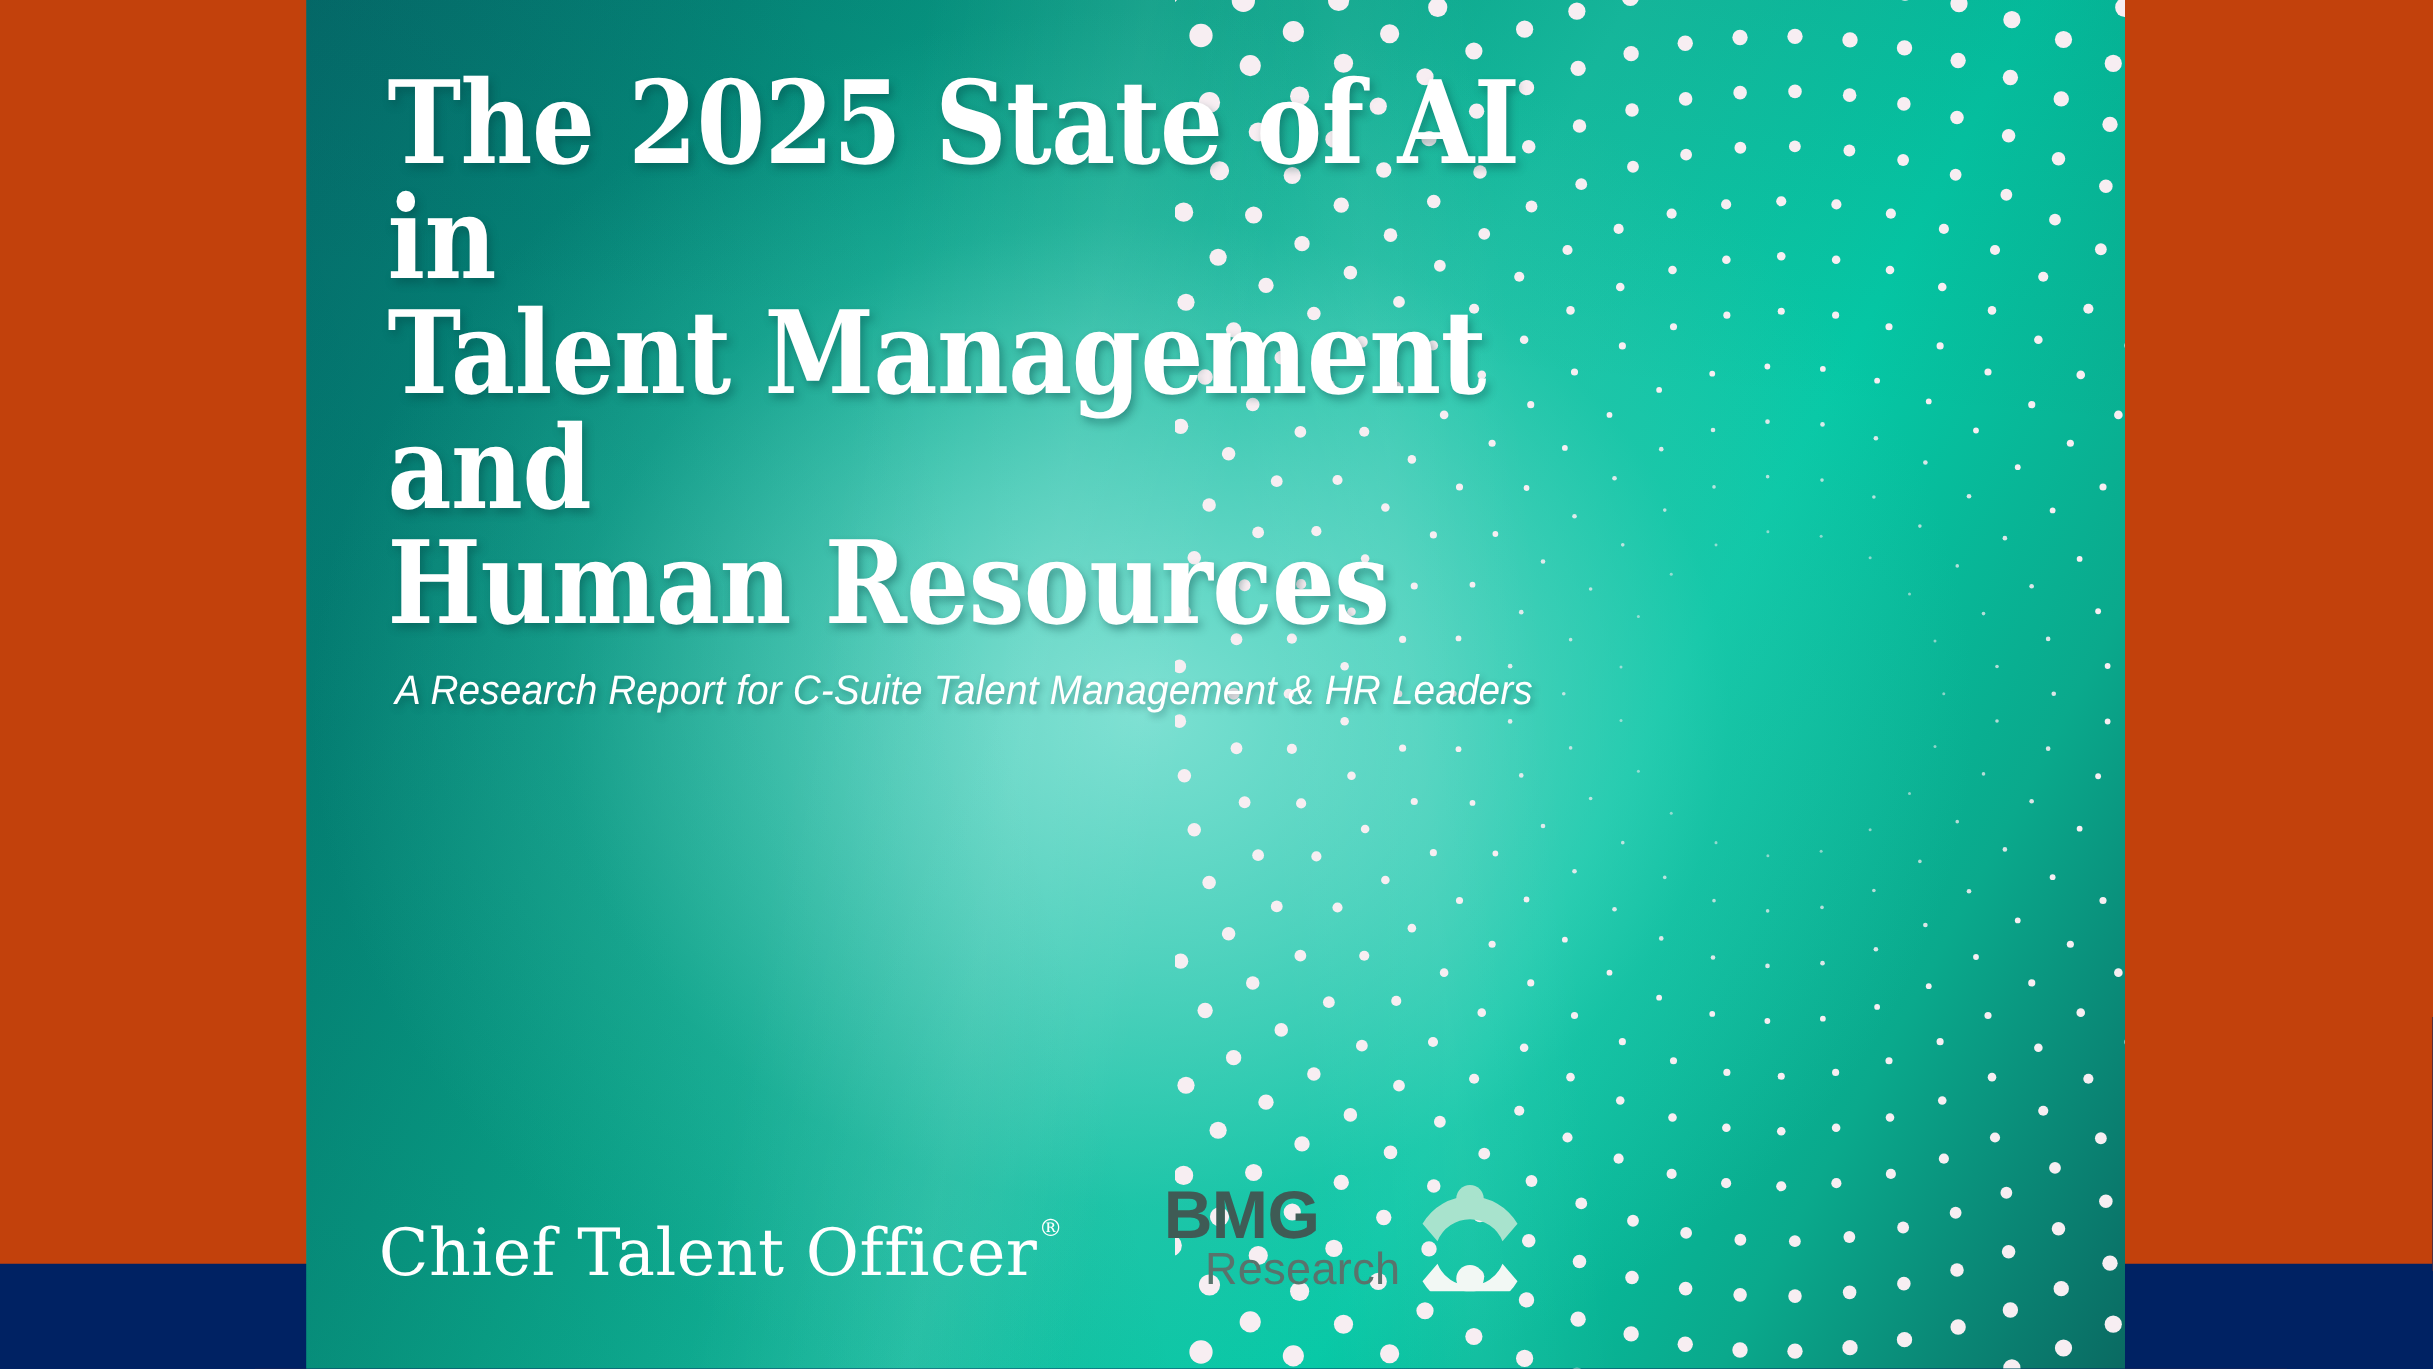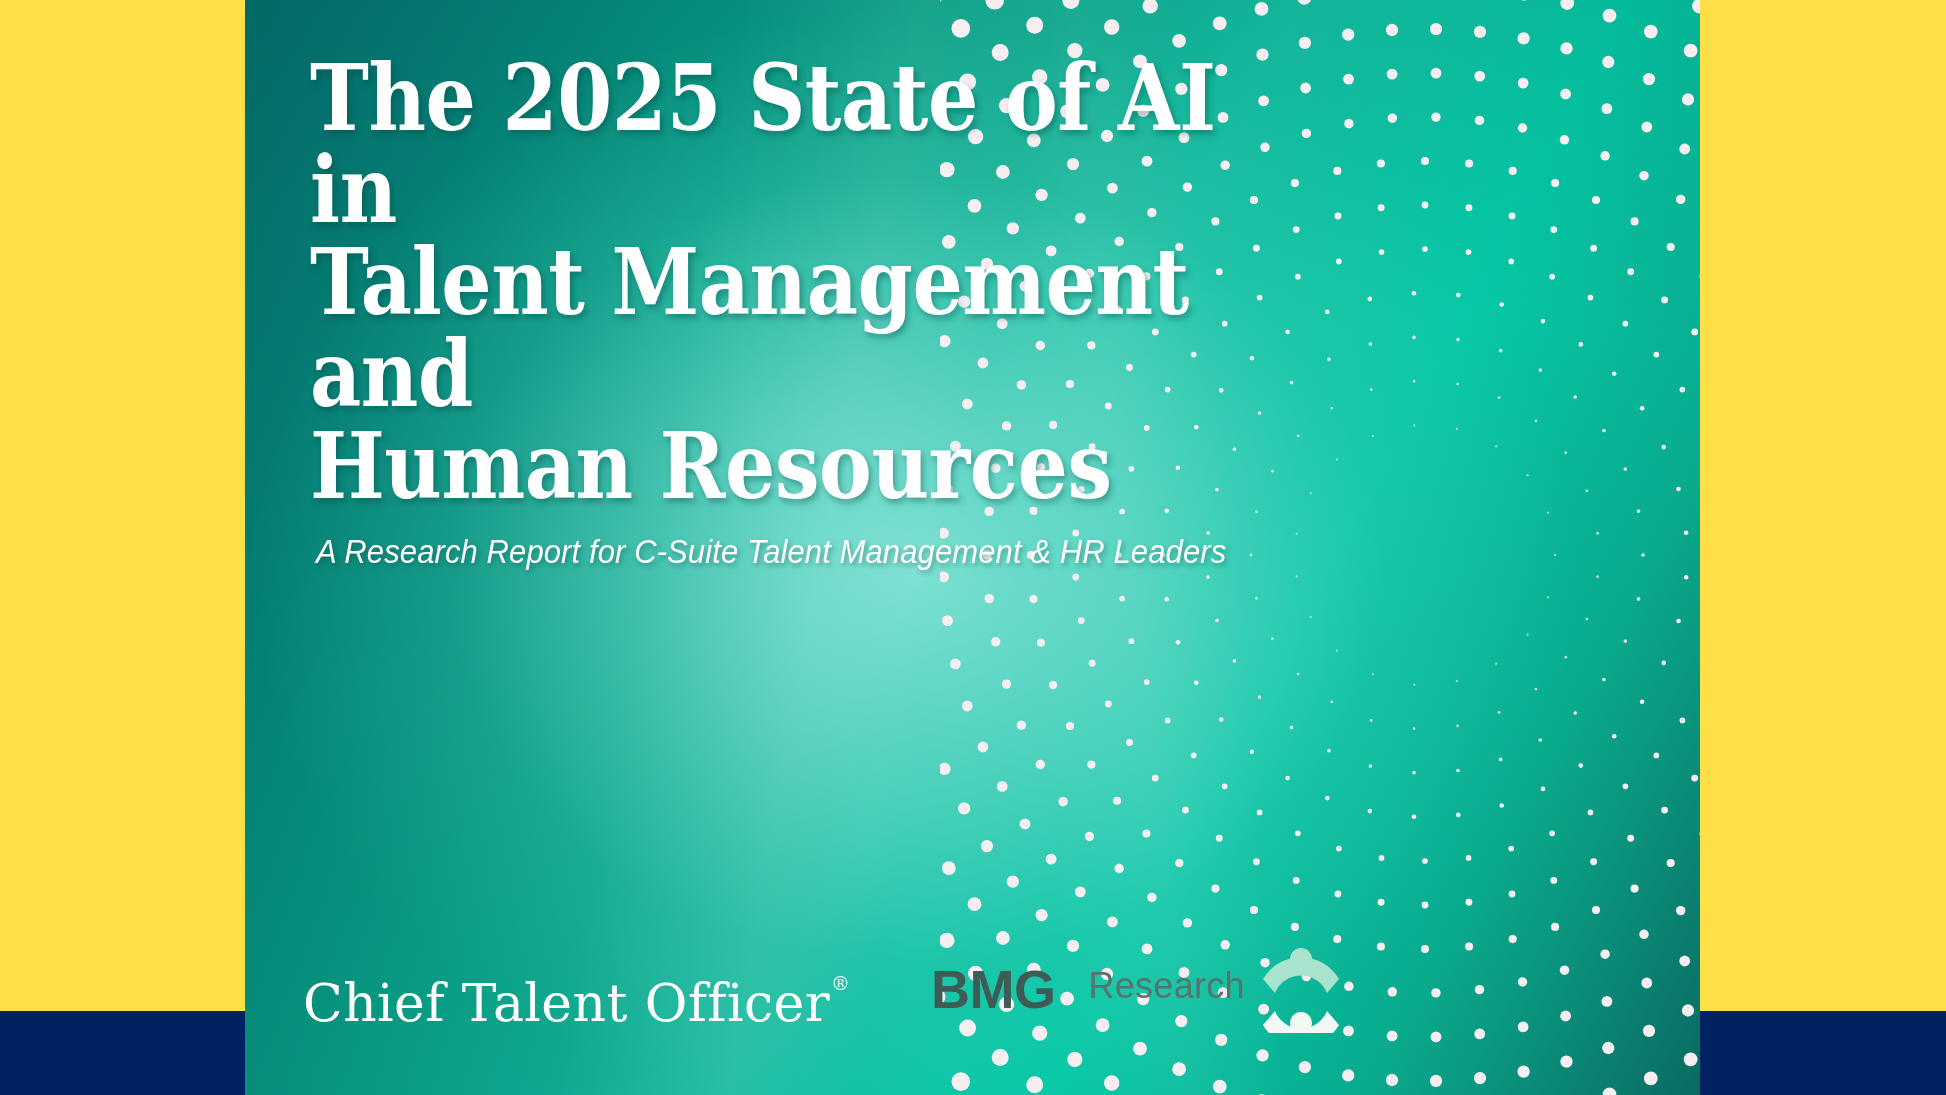--- a/index.html
+++ b/index.html
@@ -13,21 +13,21 @@
     height: 1095px;
     overflow: hidden;
     font-family: "Liberation Sans", sans-serif;
   }
 
   
   #canvas {
     position: relative;
     width: 1946px;
     height: 1011px;
-    background: #fde047;
+    background: #c2410c;
   }
 
   
   #slide {
     position: absolute;
     left: 245px;
     top: 0;
     width: 1455px;
     height: 1095px;
     overflow: hidden;
@@ -139,20 +139,21 @@
 
   
   #bmg-logo {
     display: flex;
     align-items: center;
     gap: 14px;
     padding-bottom: 2px;
   }
   #bmg-words {
     display: flex;
+    flex-direction: column;
     line-height: 0.84;
   }
   #bmg-name {
     font-family: "Liberation Sans", sans-serif;
     font-weight: 700;
     font-size: 54px;
     color: #3f5b55;
     letter-spacing: -0.5px;
   }
   #bmg-sub {

